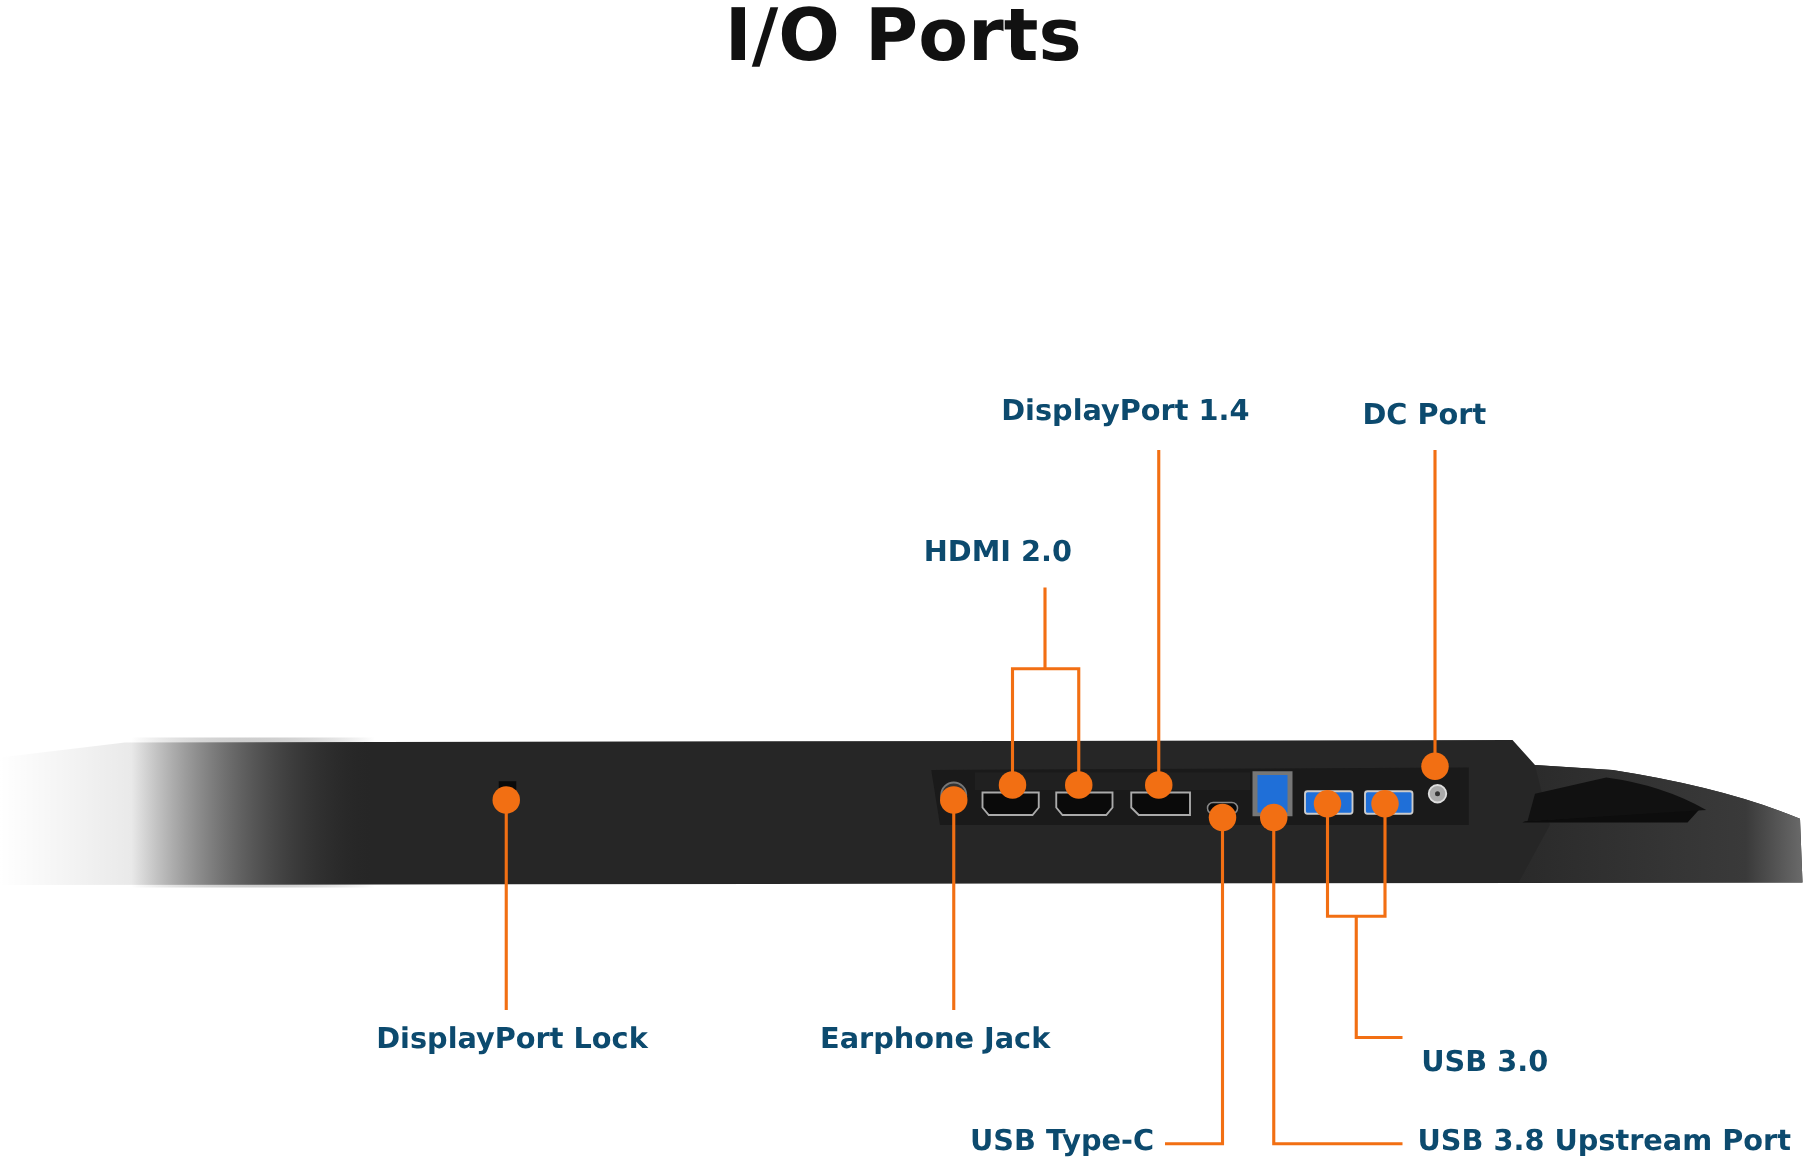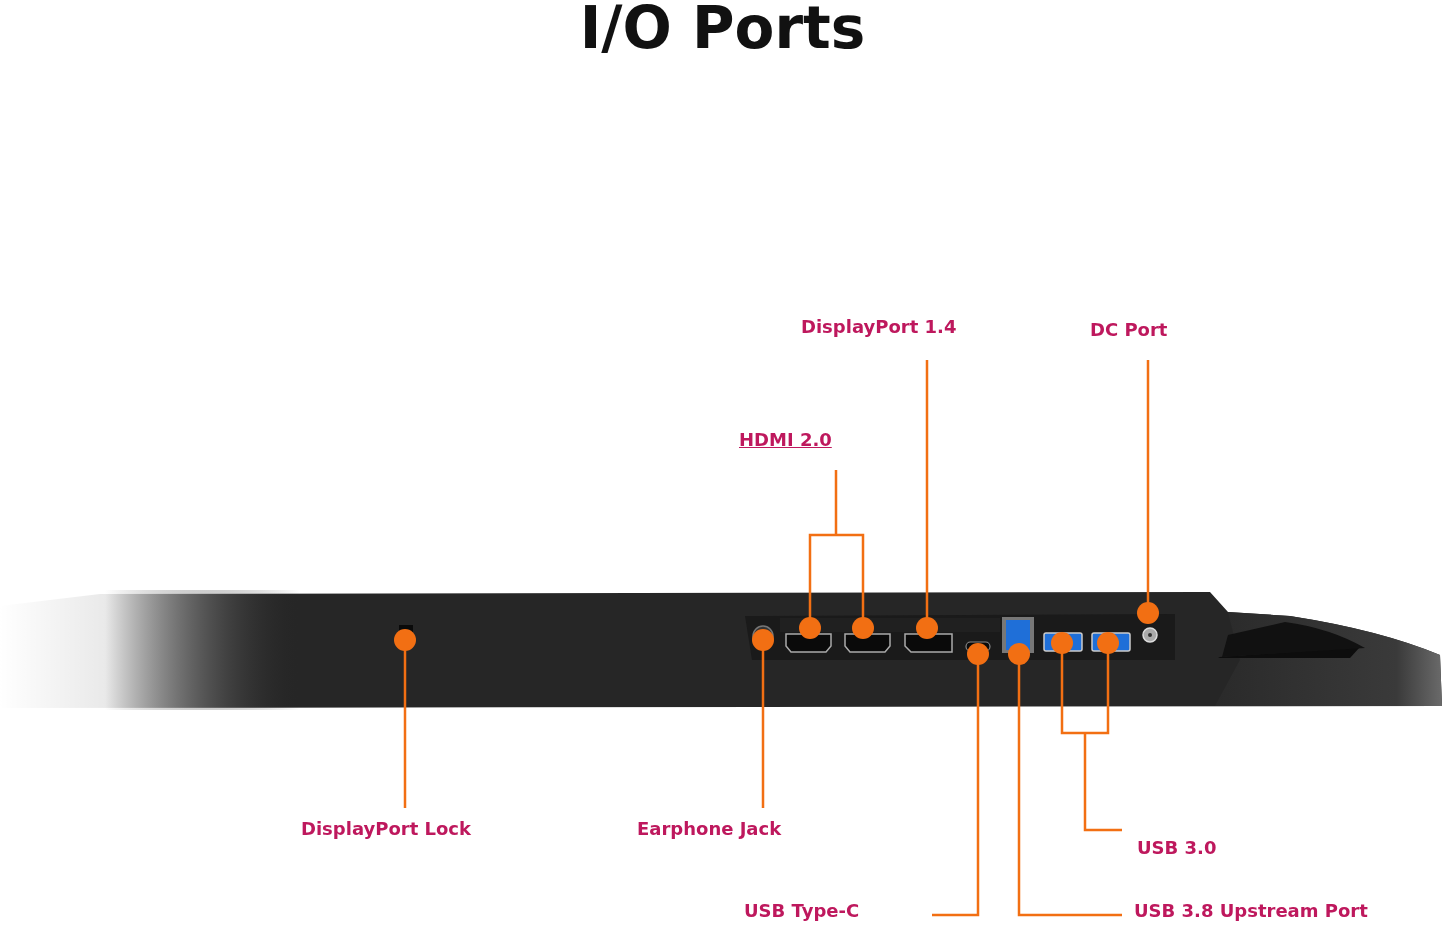--- a/index.html
+++ b/index.html
@@ -1,21 +1,21 @@
 <!DOCTYPE html>
 <html><head>
   <meta charset="utf-8">
   <style>
     html, body { margin: 0; padding: 0; background: #ffffff; }
     body { width: 1445px; height: 933px; position: relative; overflow: hidden;
            font-family: "DejaVu Sans", sans-serif; }
     .title { position: absolute; left: 0; width: 1445px; top: -6px; text-align: center;
              font-size: 58px; font-weight: bold; color: #111; letter-spacing: 0px;
              font-family: "DejaVu Sans", sans-serif; }
-    .label { position: absolute; font-size: 18px; font-weight: bold; color: #be185d;
+    .label { position: absolute; font-size: 23px; font-weight: bold; color: #0c4a6e;
              white-space: nowrap; font-family: "DejaVu Sans", sans-serif; }
     svg { position: absolute; left: 0; top: 0; }
   </style>
 </head>
 <body>
 
 <div class="title">I/O Ports</div>
 
 <svg width="1445" height="933" viewBox="0 0 1445 933">
   <defs>
@@ -97,18 +97,18 @@
     <circle cx="978" cy="654" r="11"></circle>
     <circle cx="1019" cy="654" r="11"></circle>
     <circle cx="1062" cy="643" r="11"></circle>
     <circle cx="1108" cy="643" r="11"></circle>
     <circle cx="1148" cy="613" r="11"></circle>
   </g>
 </svg>
 
 <div class="label" style="left:801px; top:316px;">DisplayPort 1.4</div>
 <div class="label" style="left:1090px; top:319px;">DC Port</div>
-<div class="label" style="left:739px; top:429px;text-decoration:underline;">HDMI 2.0</div>
+<div class="label" style="left:739px; top:429px;">HDMI 2.0</div>
 <div class="label" style="left:301px; top:818px;">DisplayPort Lock</div>
-<div class="label" style="left:637px; top:818px;">Earphone Jack</div>
+<div class="label" style="left:656px; top:818px;">Earphone Jack</div>
 <div class="label" style="left:1137px; top:815px;margin-top:22px;">USB 3.0</div>
-<div class="label" style="left:744px; top:900px;">USB Type-C</div>
+<div class="label" style="left:776px; top:900px;">USB Type-C</div>
 <div class="label" style="left:1134px; top:900px;">USB 3.8 Upstream Port</div>
 
 </body></html>

